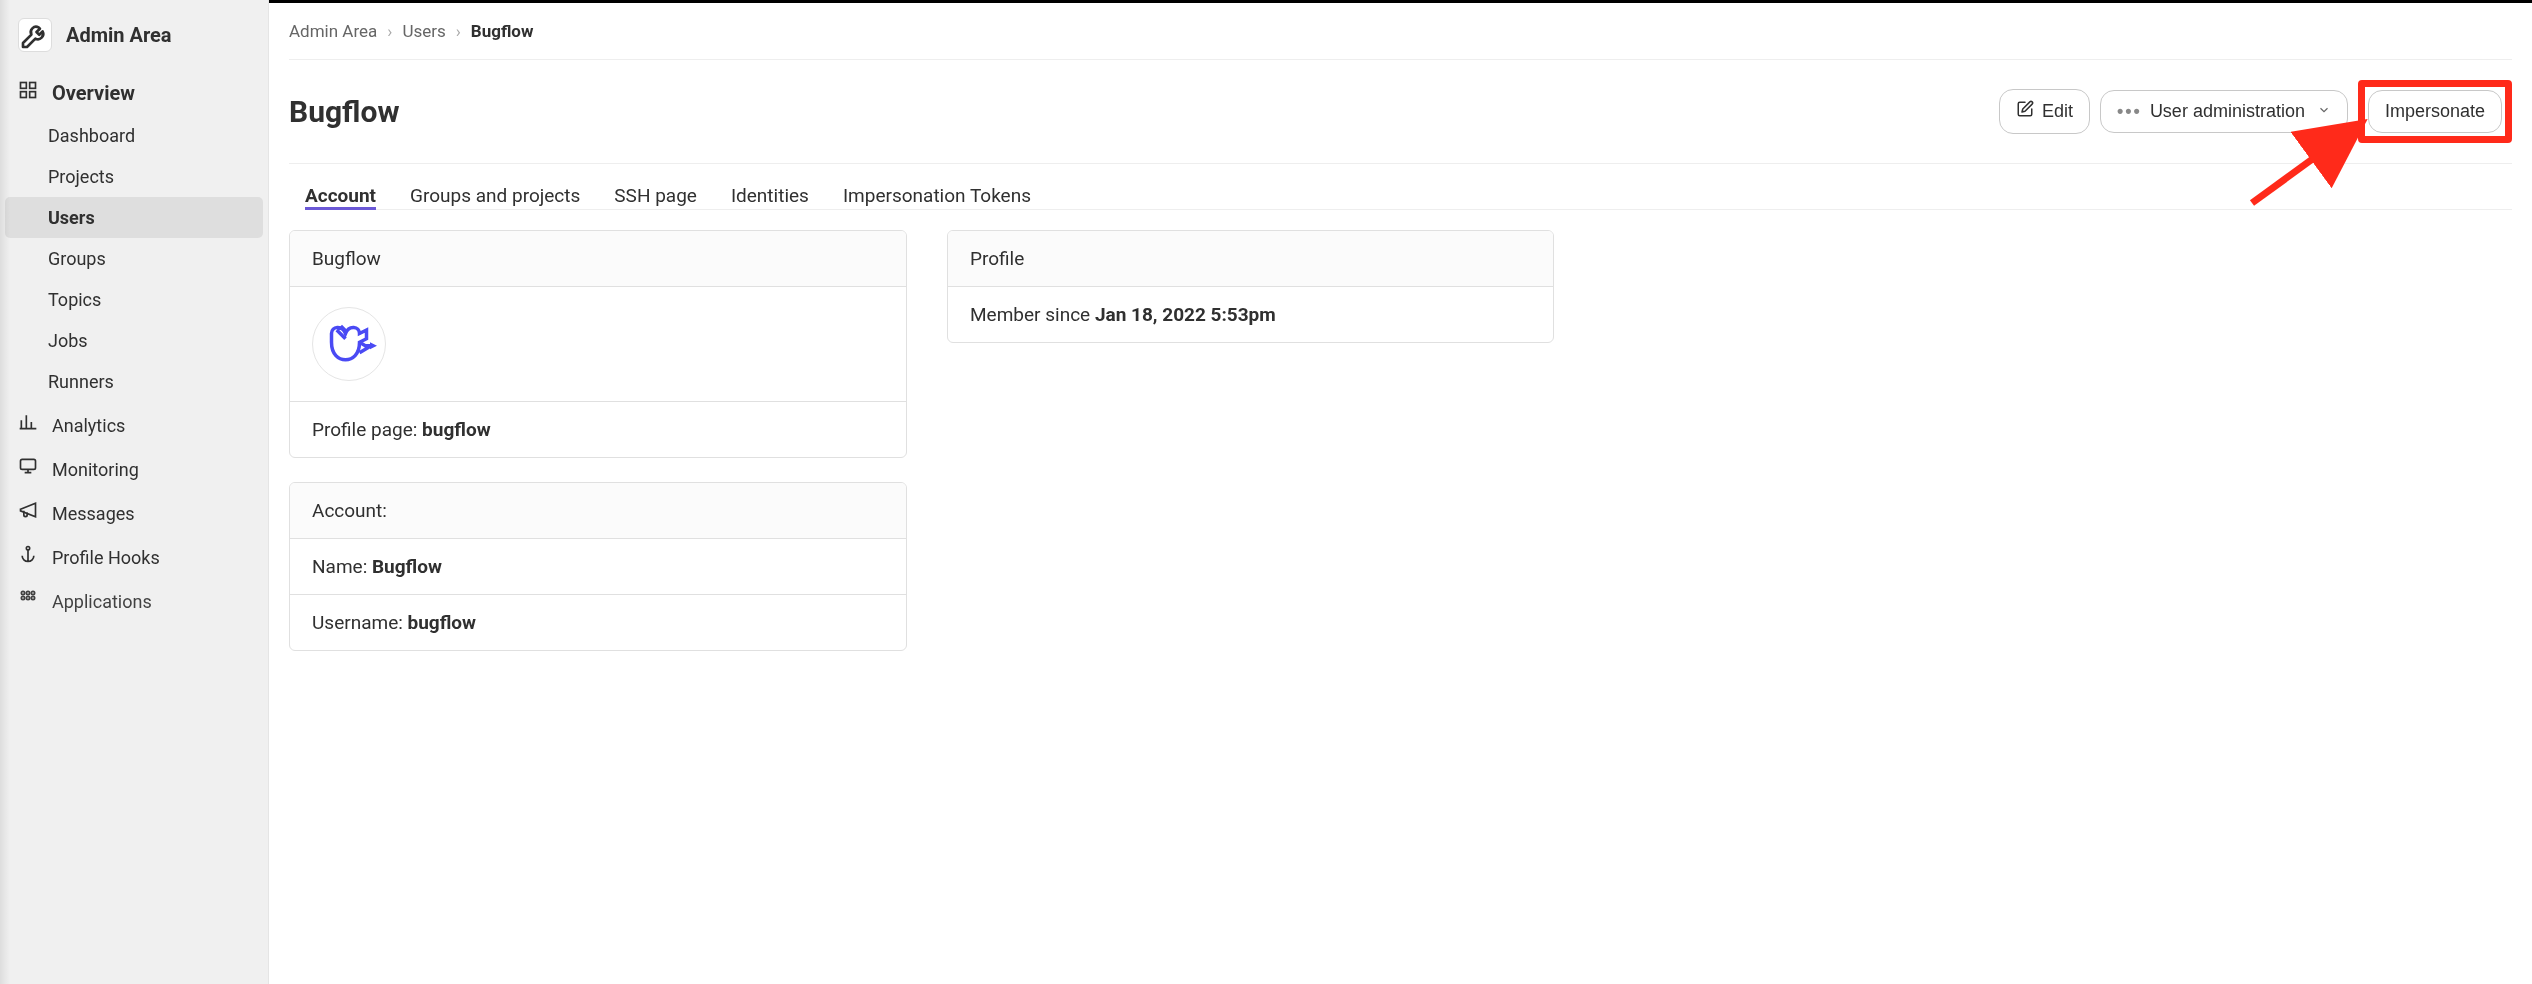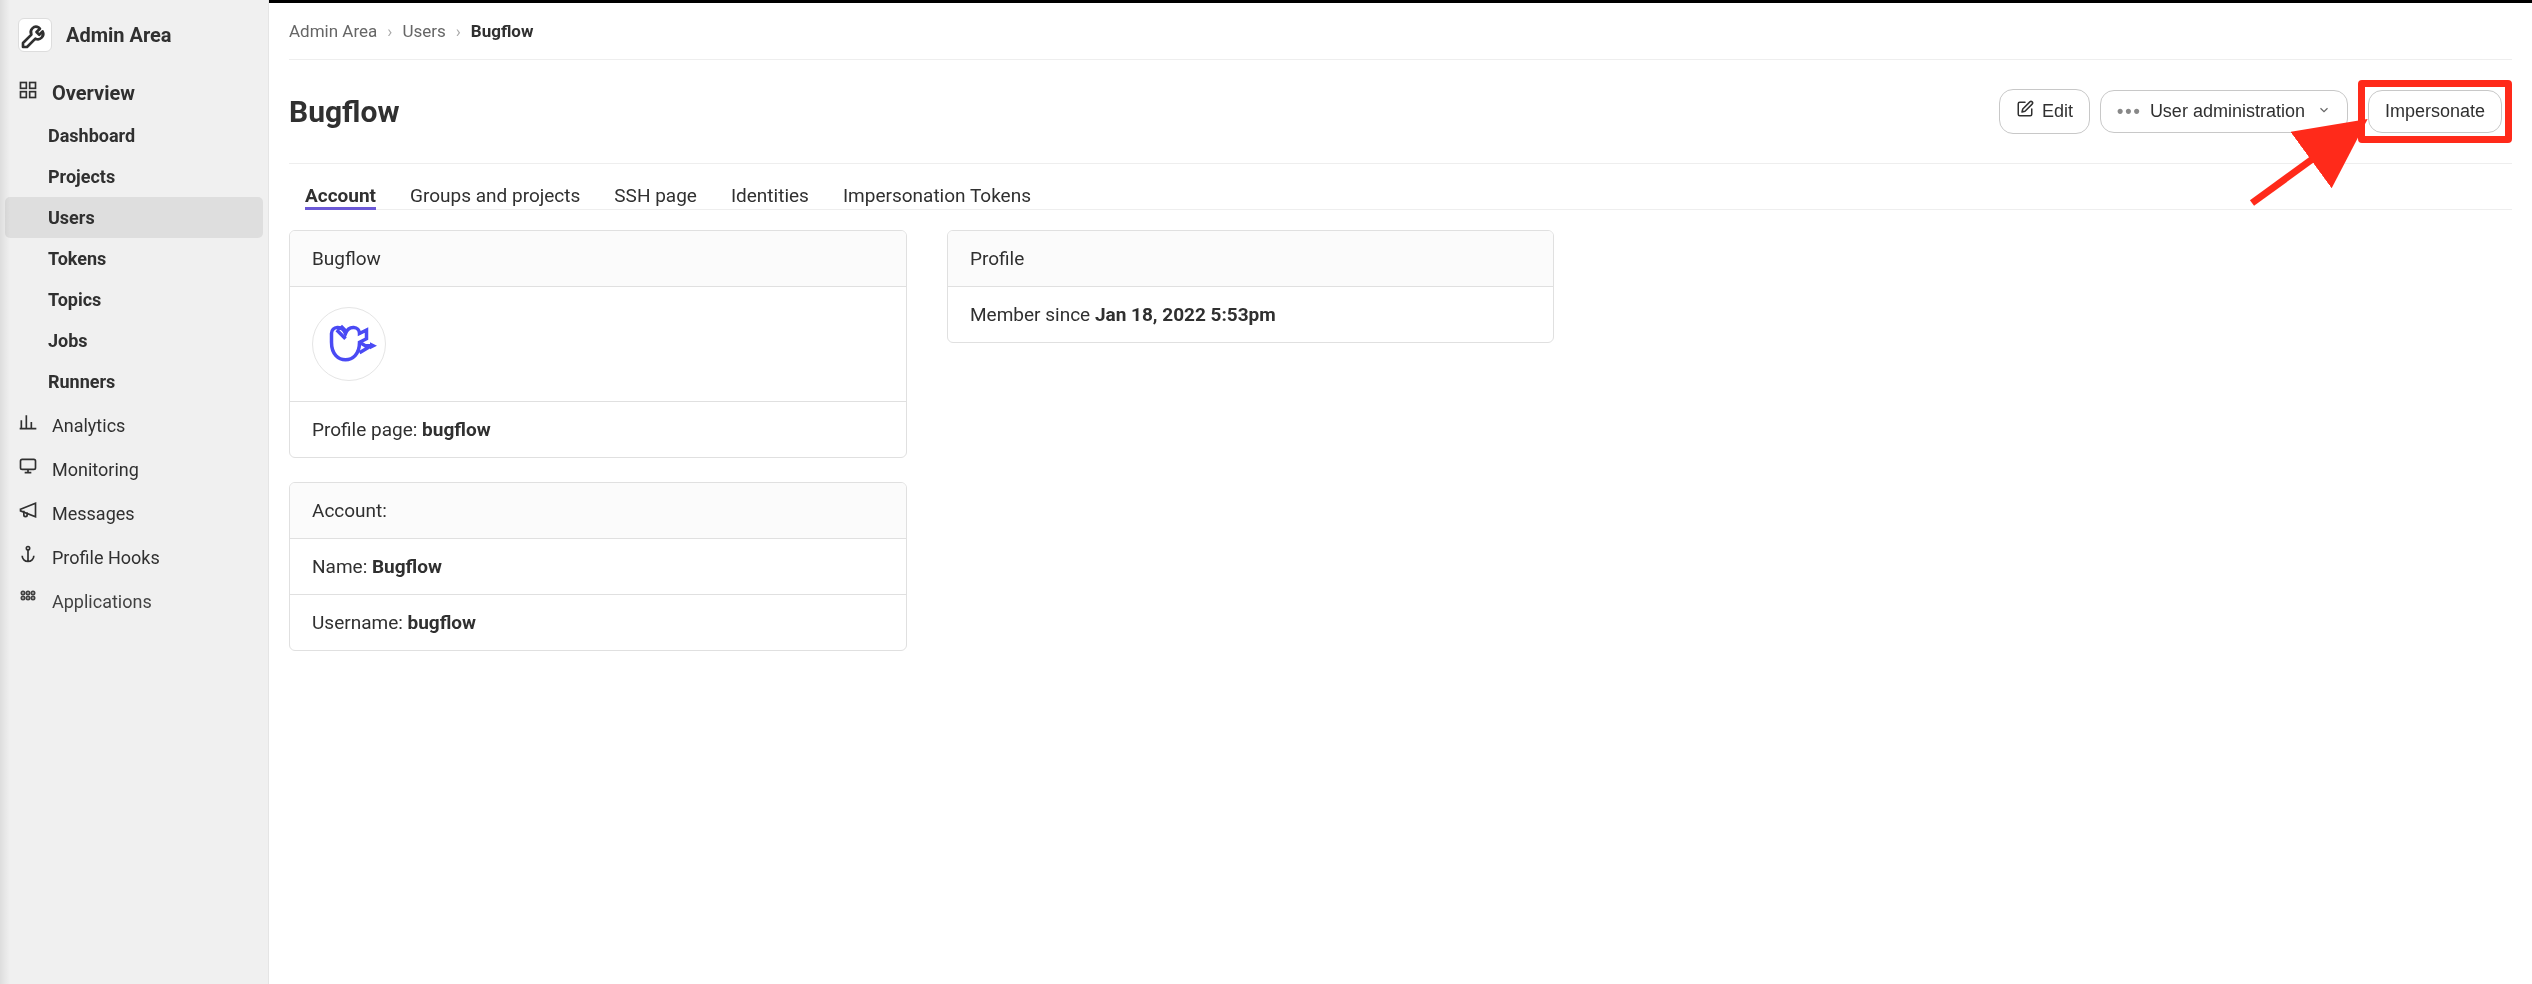--- a/index.html
+++ b/index.html
@@ -49,21 +49,21 @@
     width: 34px; height: 34px;
     background: #fff;
     border: 1px solid #ddd;
     border-radius: 6px;
     display: flex;
     align-items: center;
     justify-content: center;
   }
   .sb-sub {
     font-size: 18px;
-    font-weight: 700;
+    font-weight: 400;
     padding: 10px 16px 10px 48px;
     cursor: pointer;
   }
   .sb-sub.active {
     background: #dedede;
     font-weight: 700;
     border-radius: 5px;
     margin: 0 5px 0 5px;
     padding-left: 43px;
   }
@@ -206,21 +206,21 @@
           <rect x="14" y="3" width="7" height="7"></rect>
           <rect x="3" y="14" width="7" height="7"></rect>
           <rect x="14" y="14" width="7" height="7"></rect>
         </svg>
     </span>
     <span>Overview</span>
   </div>
   <div class="sb-sub"><span>Dashboard</span></div>
   <div class="sb-sub"><span>Projects</span></div>
   <div class="sb-sub active"><span>Users</span></div>
-  <div class="sb-sub"><span>Tokens</span></div>
+  <div class="sb-sub"><span>Groups</span></div>
   <div class="sb-sub"><span>Topics</span></div>
   <div class="sb-sub"><span>Jobs</span></div>
   <div class="sb-sub"><span>Runners</span></div>
 
   <div class="sb-item">
     <span><svg viewBox="0 0 24 24" fill="none" stroke="#303030" stroke-width="2">
           <path d="M4 20V10M10 20V4M16 20v-8M22 20H2"></path>
         </svg></span>
     <span>Analytics</span>
   </div>

